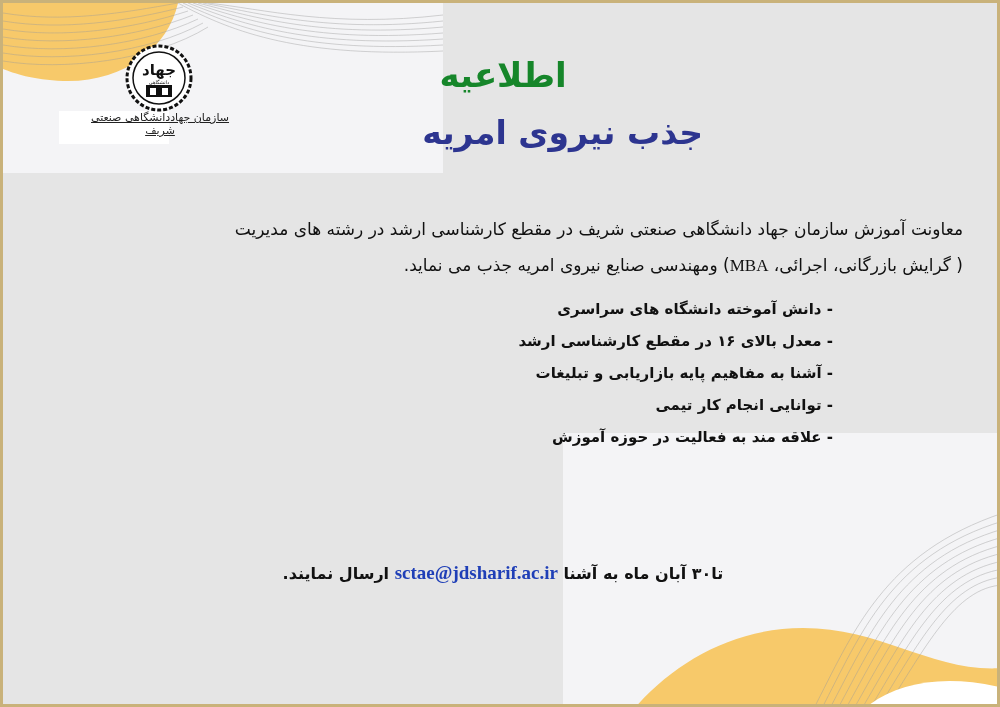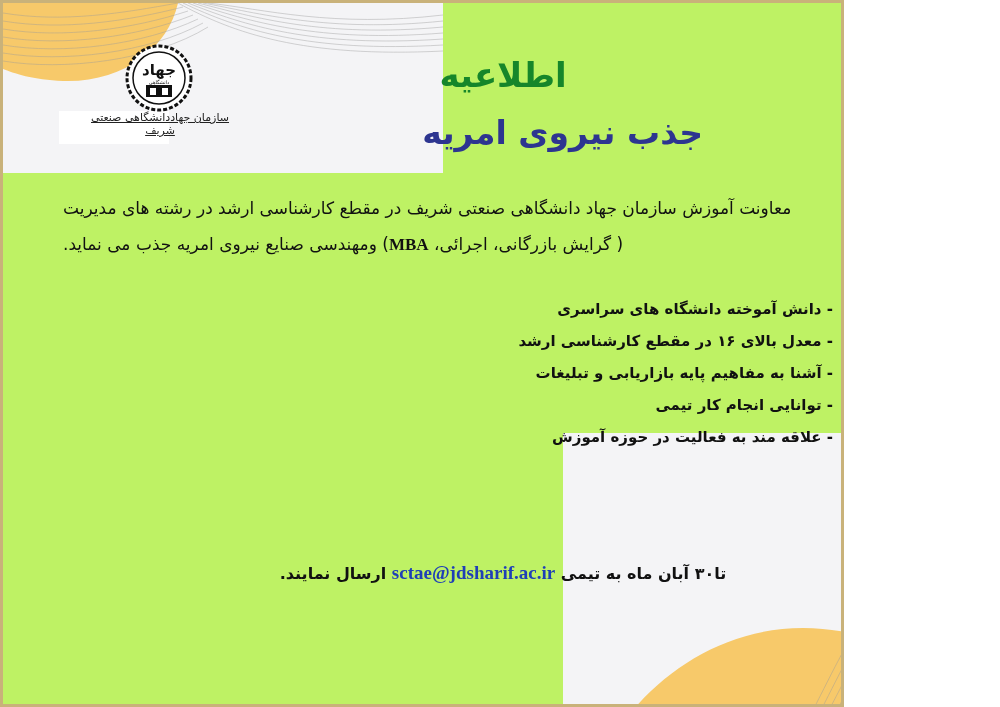--- a/index.html
+++ b/index.html
@@ -1,20 +1,20 @@
 <!DOCTYPE html>
 <html><head>
 <meta charset="utf-8">
 <style>
   * { box-sizing: border-box; margin: 0; padding: 0; }
   html, body { width: 1000px; height: 707px; overflow: hidden; background: #ffffff; }
   body { font-family: "DejaVu Sans", sans-serif; position: relative; }
   .page {
-    position: absolute; left: 0; top: 0; width: 844px; height: 707px;
-    border: 3px solid #c9b27a; background: #bef264; overflow: hidden;
+    position: absolute; left: 0; top: 0; width: 1000px; height: 707px;
+    border: 3px solid #c9b27a; background: #e5e5e5; overflow: hidden;
   }
   .gray-panel-top {
     position: absolute; left: 0; top: 0; width: 440px; height: 170px; background: #f4f4f6;
   }
   .gray-panel-bottom {
     position: absolute; left: 560px; top: 430px; width: 440px; height: 277px; background: #f4f4f6;
   }
   .deco { position: absolute; pointer-events: none; }
   .logo-box {
     position: absolute; left: 56px; top: 108px; width: 110px; height: 33px; background: #ffffff;
@@ -30,40 +30,40 @@
     position: absolute; left: 360px; top: 52px; width: 280px; text-align: center;
     font-family: "DejaVu Sans", sans-serif; font-weight: bold; font-size: 34px; color: #16862a;
     direction: rtl;
   }
   .title-2 {
     position: absolute; left: 300px; top: 110px; width: 400px; 
     font-family: "DejaVu Sans", sans-serif; font-weight: bold; font-size: 33px; color: #2d3590;
     direction: rtl;
   }
   .intro {
-    position: absolute; left: 60px; top: 187px; width: 900px; direction: rtl; text-align: left;
+    position: absolute; left: 60px; top: 208px; width: 900px; direction: rtl; text-align: right;
     font-family: "DejaVu Sans", sans-serif; font-size: 17px; line-height: 36px; color: #111;
   }
   .reqs {
     position: absolute; left: 460px; top: 290px; width: 370px; direction: rtl; text-align: right;
     list-style: none;
   }
   .reqs li {
     font-family: "DejaVu Sans", sans-serif; font-weight: bold; font-size: 15px; line-height: 32px; color: #111;
   }
   .closing {
     position: absolute; left: 100px; top: 543px; width: 800px; direction: rtl; text-align: center;
     font-family: "DejaVu Sans", sans-serif; font-weight: bold; font-size: 16px; color: #111;
   }
   .closing p { line-height: 54px; }
   .email {
     color: #1f3fb7; font-family: "Liberation Serif", serif; font-weight: bold; font-size: 19px;
     text-decoration: none; direction: ltr; unicode-bidi: embed;
   }
-  .latin { font-family: "Liberation Serif", serif; font-weight: bold; direction: ltr; unicode-bidi: embed; }
+  .latin { font-family: "Liberation Serif", serif; font-weight: normal; direction: ltr; unicode-bidi: embed; }
 </style>
 </head>
 <body>
 
 <div class="page">
 
   <div class="gray-panel-top"></div>
   <div class="gray-panel-bottom"></div>
 
   <svg class="deco" style="left:0;top:0;" width="440" height="170" viewBox="0 0 440 170">
@@ -127,16 +127,16 @@
 
   <ul class="reqs">
     <li>- دانش آموخته دانشگاه های سراسری</li>
     <li>- معدل بالای ۱۶ در مقطع کارشناسی ارشد</li>
     <li>- آشنا به مفاهیم پایه بازاریابی و تبلیغات</li>
     <li>- توانایی انجام کار تیمی</li>
     <li>- علاقه مند به فعالیت در حوزه آموزش</li>
   </ul>
 
   <div class="closing">
-    <p><span>تا۳۰ آبان ماه به تیمی </span><a class="email">sctae@jdsharif.ac.ir</a><span> ارسال نمایند.</span></p>
+    <p><span>تا۳۰ آبان ماه به آشنا </span><a class="email">sctae@jdsharif.ac.ir</a><span> ارسال نمایند.</span></p>
   </div>
 
 </div>
 
 </body></html>

